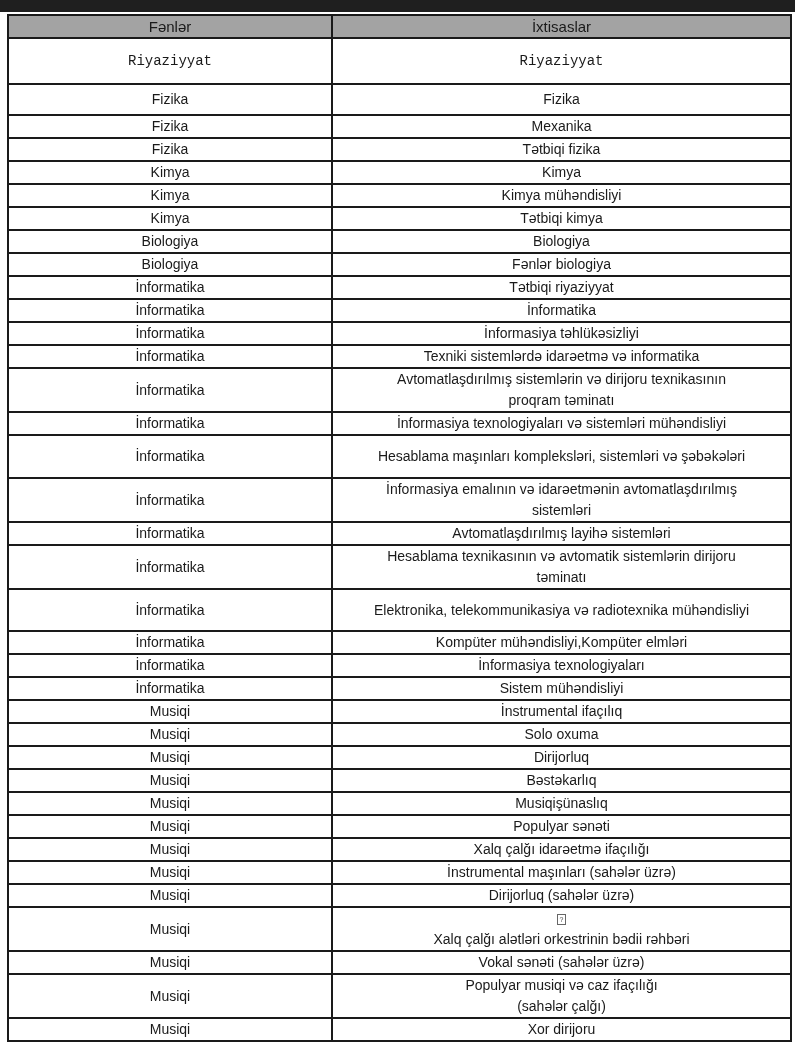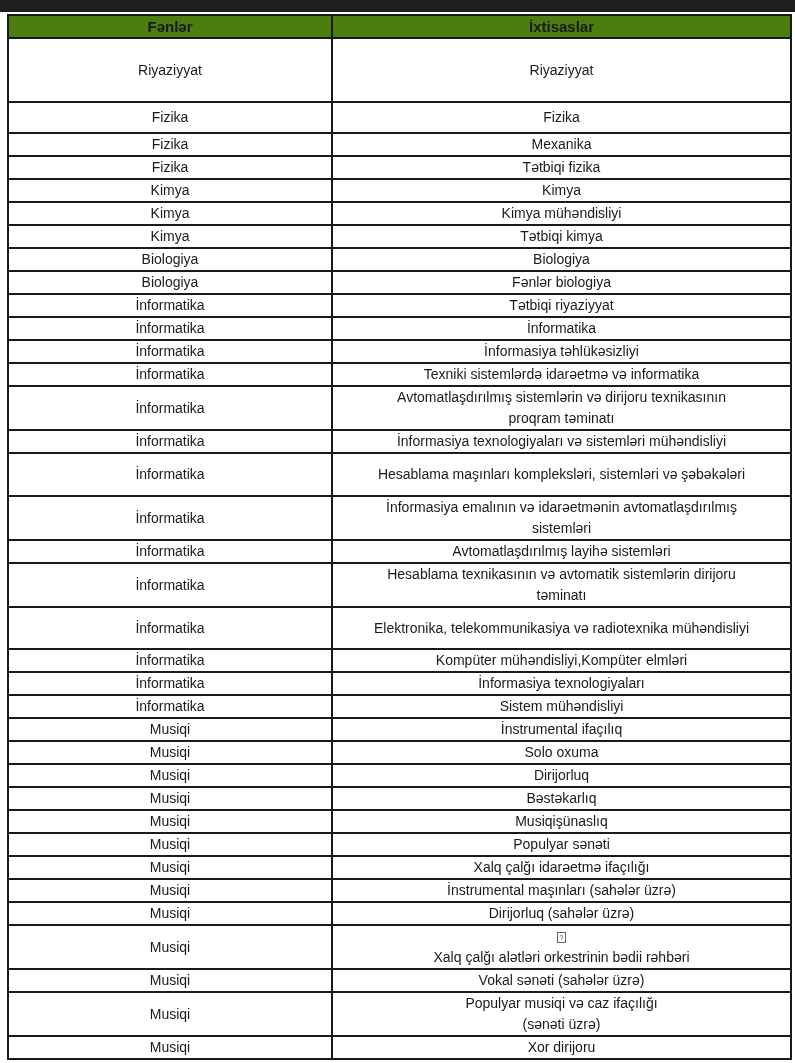--- a/index.html
+++ b/index.html
@@ -3,21 +3,21 @@
 <meta charset="utf-8">
 <style>
   html, body { margin:0; padding:0; }
   body { width:795px; height:1063px; background:#ffffff; position:relative; overflow:hidden;
          font-family:"Liberation Sans", "DejaVu Sans", sans-serif; }
   .topbar { position:absolute; left:0; top:0; width:795px; height:12px; background:#1f1f1f; }
   table.grid { position:absolute; left:7px; top:14px; width:783px; border-collapse:collapse;
                table-layout:fixed; }
   table.grid td, table.grid th { border:2px solid #1a1a1a; text-align:center; vertical-align:middle;
                font-size:14px; color:#1a1a1a; padding:0 4px; line-height:21px; }
-  table.grid th { background:#4d7c0f; font-weight:bold; font-size:15px; height:21px; }
+  table.grid th { background:#a3a3a3; font-weight:normal; font-size:15px; height:21px; }
   col.c1 { width:324px; }
   col.c2 { width:459px; }
   .glyph-box { display:inline-block; width:7px; height:9px; border:1px solid #666; font-size:7px;
                line-height:9px; vertical-align:middle; color:#444; }
   .line { display:block; }
 </style>
 </head>
 <body>
 
 <div class="topbar"></div>
@@ -27,21 +27,21 @@
       <col class="c1">
       <col class="c2">
     </colgroup>
   <thead>
     <tr>
       <th>Fənlər</th>
       <th>İxtisaslar</th>
     </tr>
   </thead>
   <tbody id="tbody">
-      <tr style="height: 64px;">
+      <tr style="height: 46px; font-family: Liberation Mono, monospace;">
         <td>Riyaziyyat</td>
         <td>
           <span class="line">Riyaziyyat</span>
         </td>
       </tr>
       <tr style="height: 31px;">
         <td>Fizika</td>
         <td>
           <span class="line">Fizika</span>
         </td>
@@ -239,21 +239,21 @@
       <tr style="height: 20px;">
         <td>Musiqi</td>
         <td>
           <span class="line">Vokal sənəti (sahələr üzrə)</span>
         </td>
       </tr>
       <tr style="height: 43px;">
         <td>Musiqi</td>
         <td>
           <span class="line">Populyar musiqi və caz ifaçılığı</span>
-          <span class="line">(sənəti üzrə)</span>
+          <span class="line">(sahələr çalğı)</span>
         </td>
       </tr>
       <tr style="height: 21px;">
         <td>Musiqi</td>
         <td>
           <span class="line">Xor dirijoru</span>
         </td>
       </tr>
     </tbody>
 </table>

